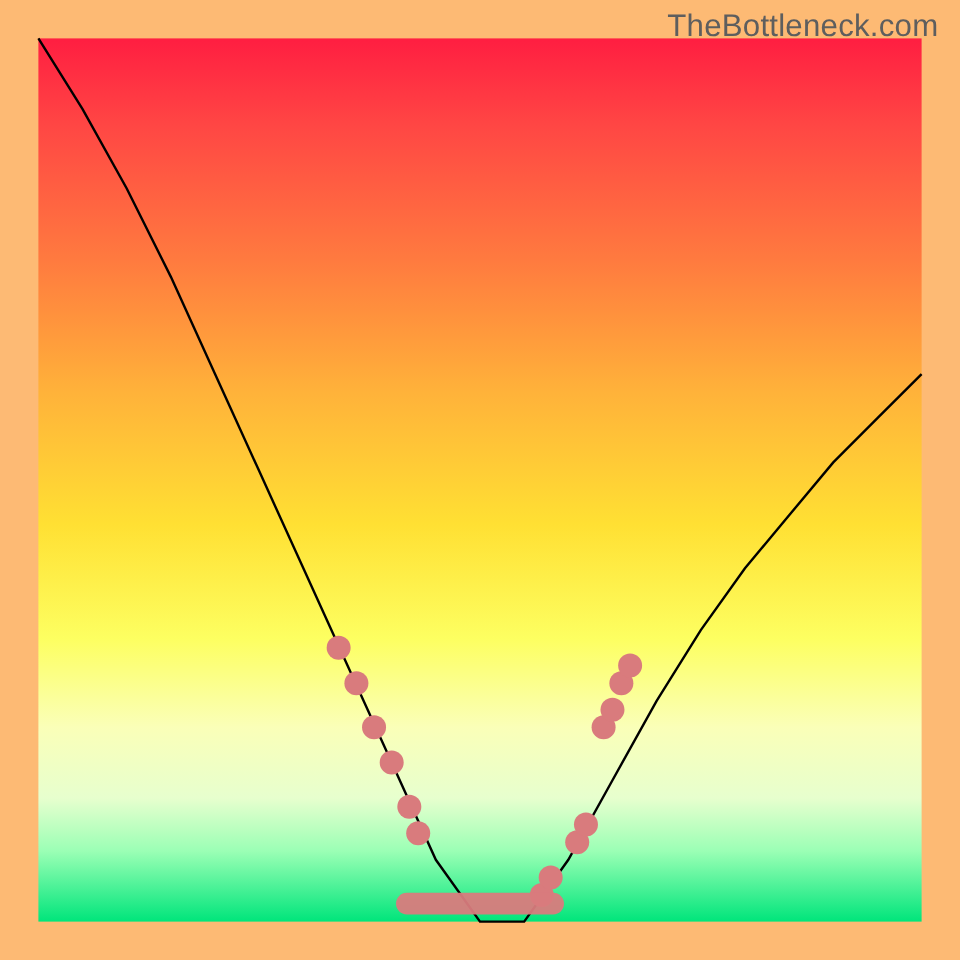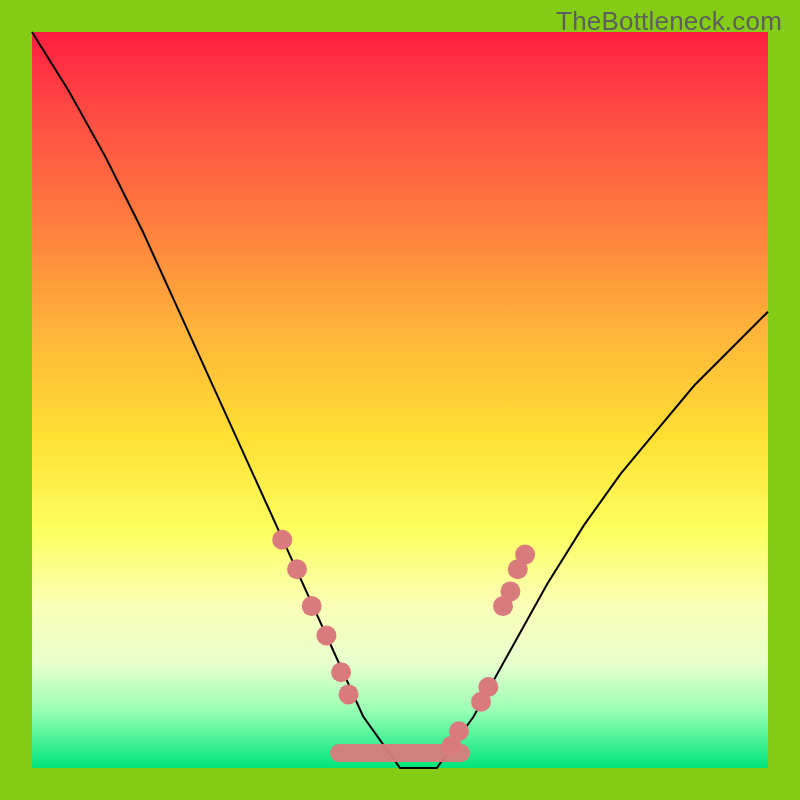--- a/index.html
+++ b/index.html
@@ -8,21 +8,21 @@
     width: 800px;
     height: 800px;
     overflow: hidden;
     background: #000;
     font-family: Arial, Helvetica, sans-serif;
   }
   .frame {
     position: relative;
     width: 800px;
     height: 800px;
-    background: #84cc16;
+    background: #fdba74;
   }
   .watermark {
     position: absolute;
     top: 6px;
     right: 18px;
     color: #5e5e5e;
     font-size: 26px;
     font-weight: 500;
     letter-spacing: 0.2px;
     z-index: 5;

